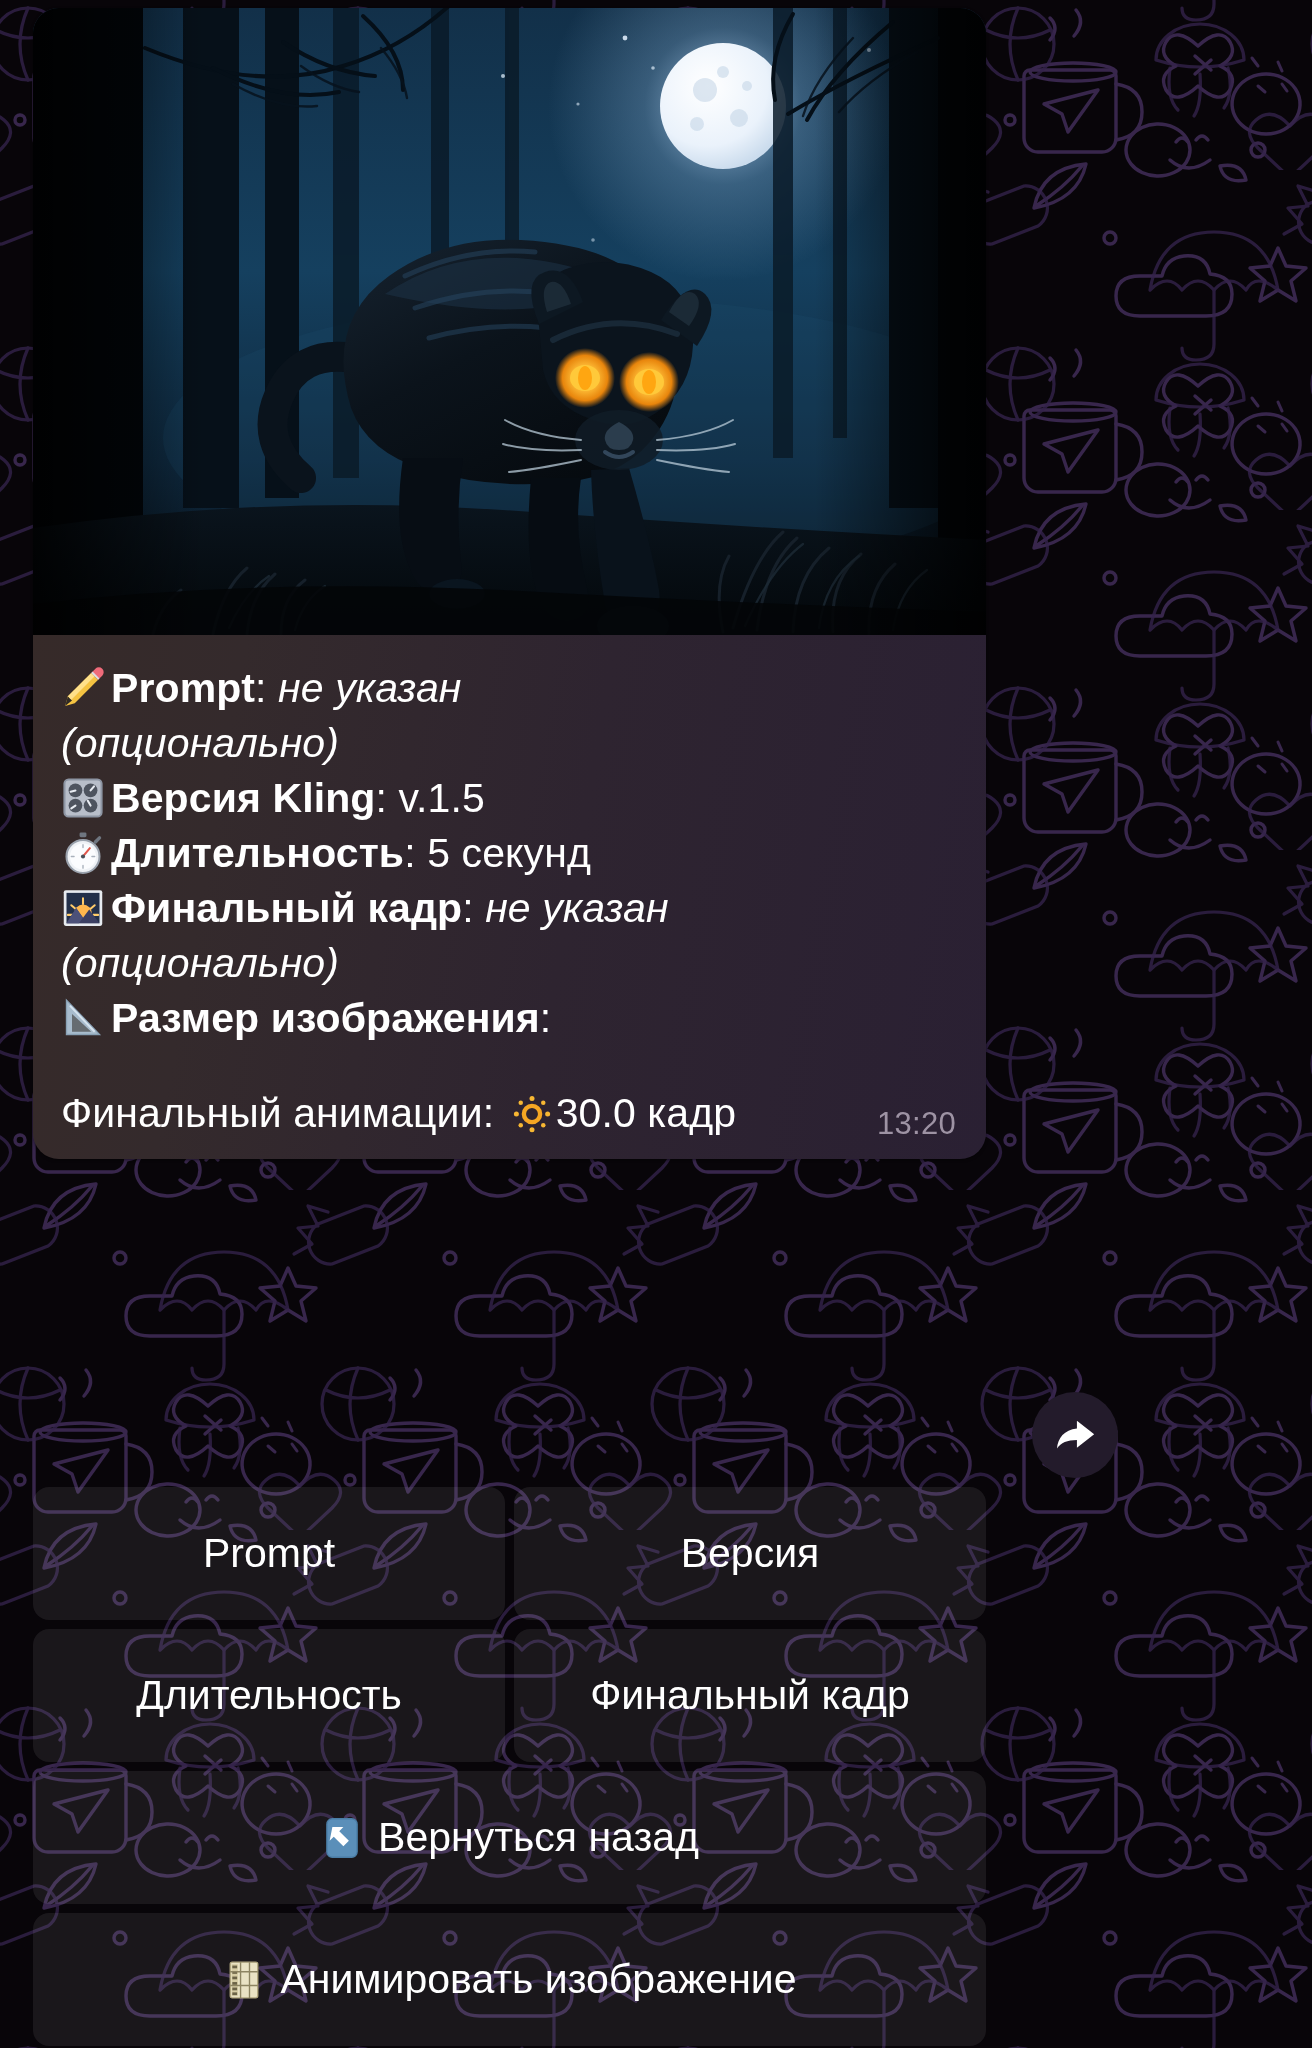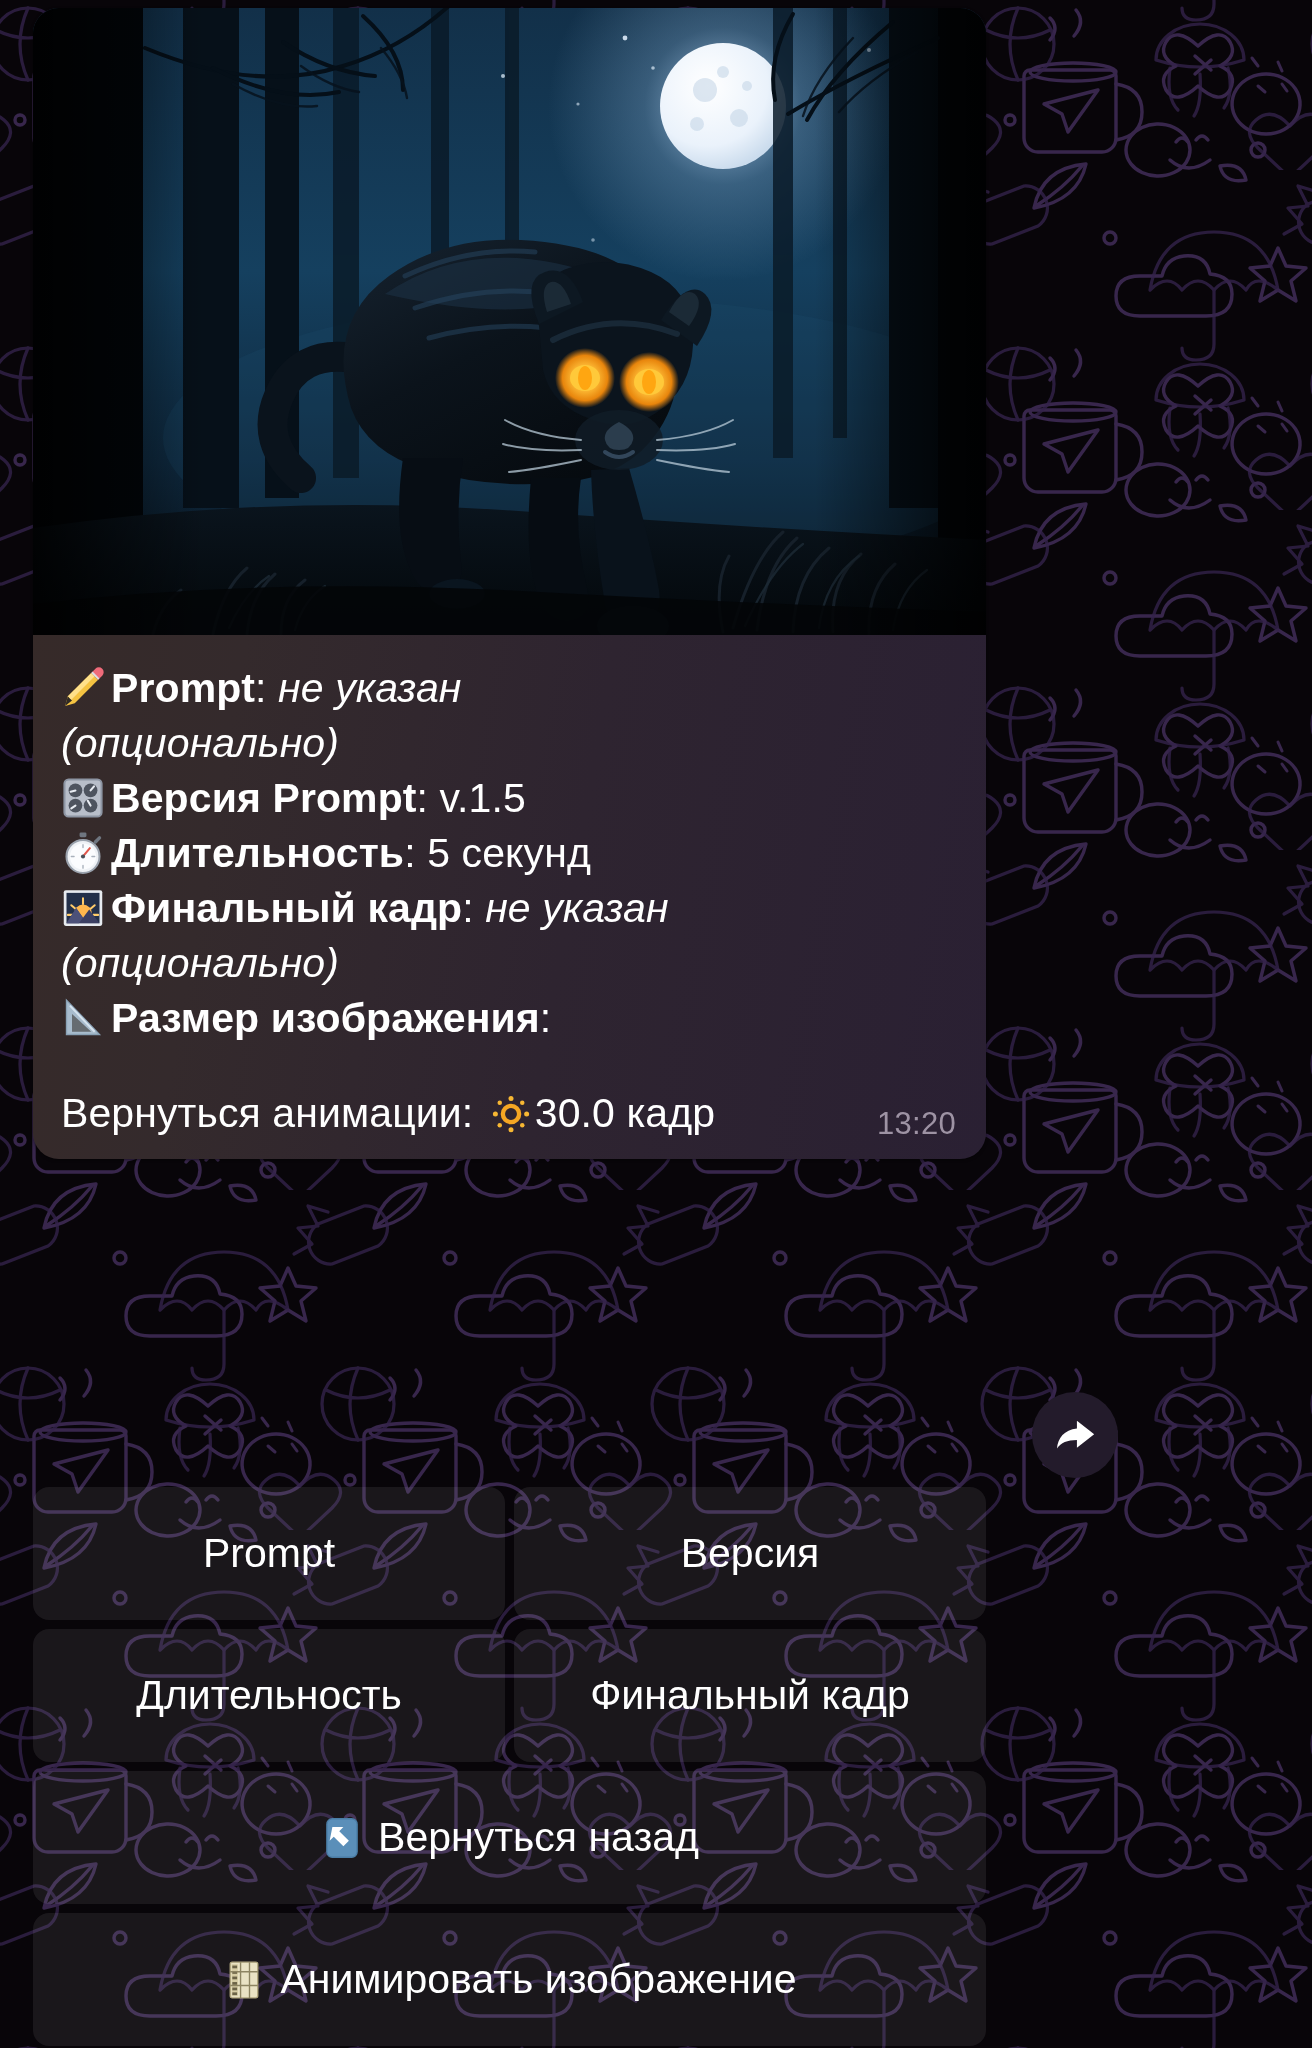--- a/index.html
+++ b/index.html
@@ -415,21 +415,21 @@
               <circle cx="43" cy="21" r="10" fill="#4e545f"></circle>
             <circle cx="21" cy="43" r="10" fill="#4e545f"></circle>
               <circle cx="43" cy="43" r="10" fill="#4e545f"></circle>
             <g stroke="#e8ecf2" stroke-width="3" stroke-linecap="round">
               <path d="M21 21 l-7 2"></path>
                 <path d="M43 21 l5 -6"></path>
               <path d="M21 43 l-6 4"></path>
                 <path d="M43 43 l-4 -7"></path>
             </g>
           </svg>
-        </span><span class="cap-b">Версия Prompt</span><span class="cap-n">: </span><span class="cap-n">v.1.5</span>
+        </span><span class="cap-b">Версия Kling</span><span class="cap-n">: </span><span class="cap-n">v.1.5</span>
       </span>
 
       <span class="cap-line">
         <span class="emo">
           <svg viewBox="0 0 64 64">
             <rect x="27" y="2" width="10" height="7" rx="2" fill="#6f7680"></rect>
             <circle cx="32" cy="37" r="24" fill="#eef1f5" stroke="#9aa2ad" stroke-width="3"></circle>
             <circle cx="32" cy="37" r="19" fill="#fbfcfe"></circle>
             <g stroke="#a9b1bc" stroke-width="2" stroke-linecap="round">
               <path d="M32 20 v4 M32 50 v4 M15 37 h4 M45 37 h4"></path>
@@ -463,21 +463,21 @@
             <path d="M8 6 L56 56 L8 56 Z" fill="#a8bccd"></path>
             <path d="M8 6 L56 56 L8 56 Z" fill="none" stroke="#8aa2b6" stroke-width="2"></path>
             <path d="M16 26 L44 52 L16 52 Z" fill="#2f2a26" opacity=".55"></path>
             <path d="M13 14 L49 52" stroke="#d6e3ee" stroke-width="3"></path>
           </svg>
         </span><span class="cap-b">Размер изображения</span><span class="cap-n">: </span>
       </span>
 
       <div class="gap"></div>
 
-      <span id="cost-line"><span class="cap-n">Вернуться анимации: </span><span class="coin">
+      <span id="cost-line"><span class="cap-n">Финальный анимации: </span><span class="coin">
           <svg viewBox="0 0 64 64">
             <circle cx="32" cy="32" r="13" fill="none" stroke="#f5a623" stroke-width="7"></circle>
             <g fill="#f7b733">
               <circle cx="32" cy="7" r="4"></circle>
                 <circle cx="32" cy="57" r="4"></circle>
               <circle cx="7" cy="32" r="4"></circle>
                 <circle cx="57" cy="32" r="4"></circle>
               <circle cx="14" cy="14" r="3.6"></circle>
                 <circle cx="50" cy="14" r="3.6"></circle>
               <circle cx="14" cy="50" r="3.6"></circle>

